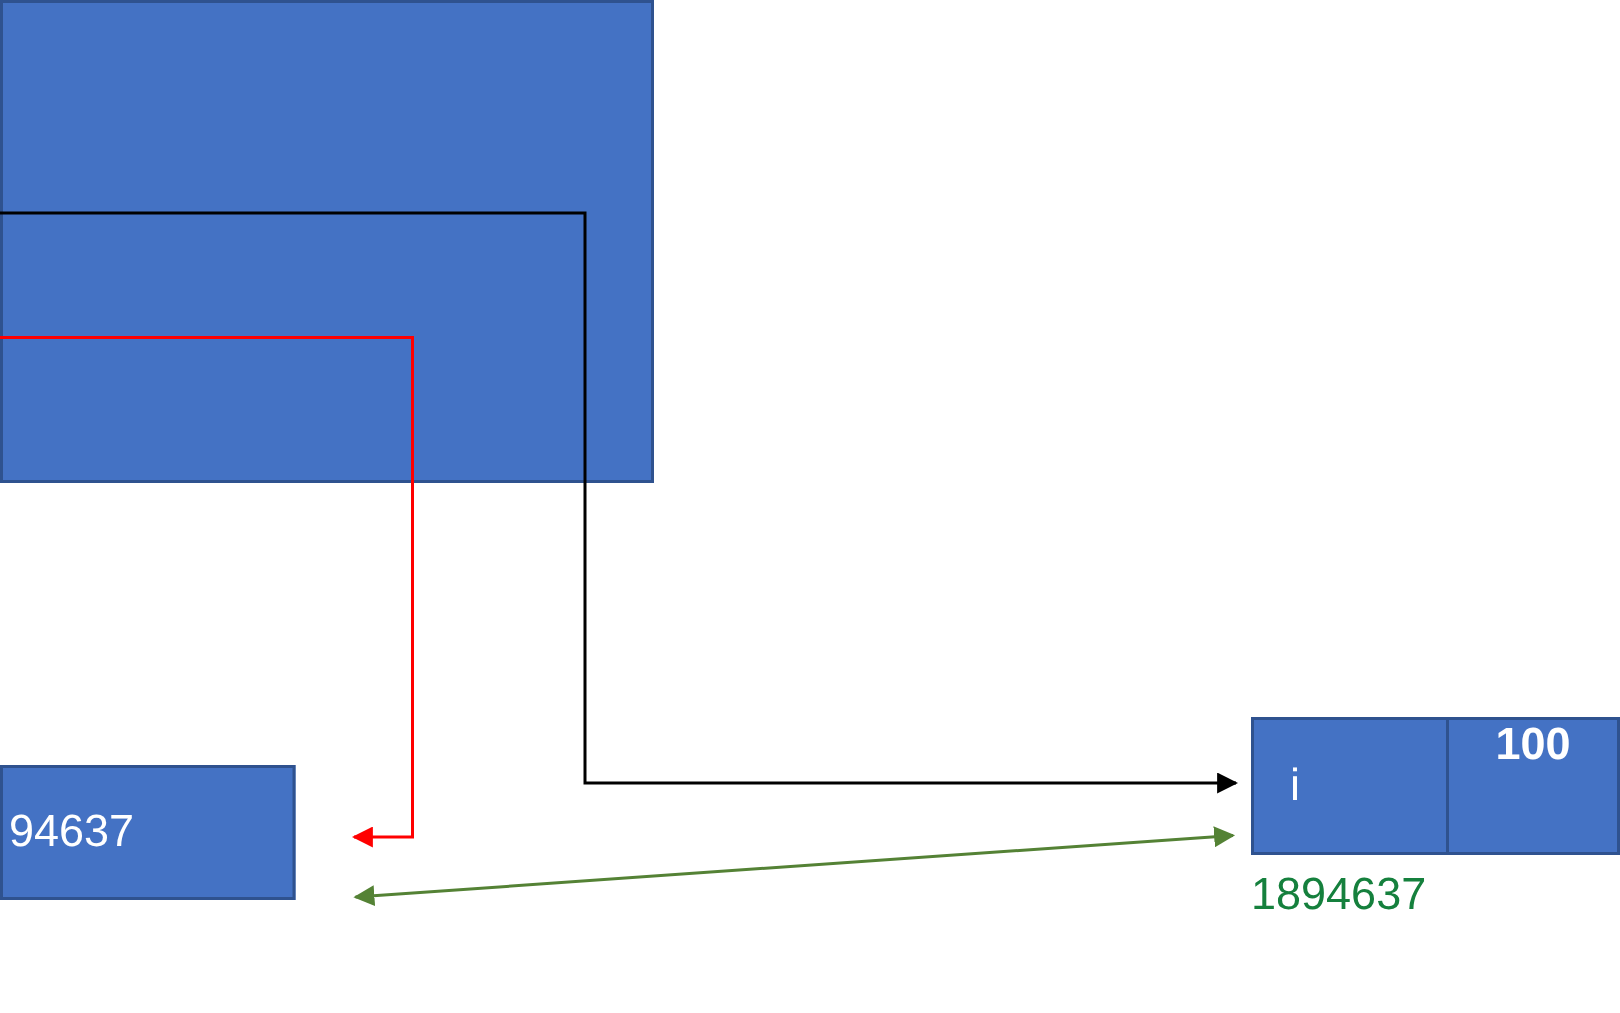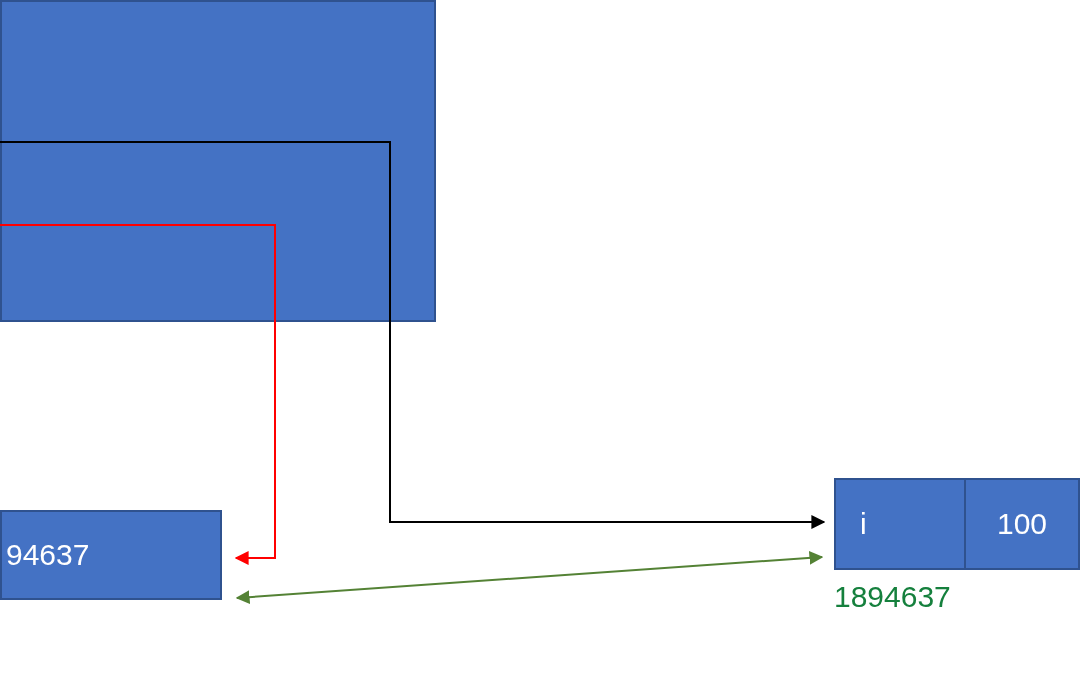--- a/index.html
+++ b/index.html
@@ -28,21 +28,21 @@
   }
   .big-box {
     left: 0;
     top: 0;
     width: 436px;
     height: 322px;
   }
   .ptr-box {
     left: 0;
     top: 510px;
-    width: 222px;
+    width: 197px;
     height: 90px;
     padding-left: 4px;
   }
   .target-box {
     left: 834px;
     top: 478px;
     width: 246px;
     height: 92px;
   }
   .target-box .label-cell {
@@ -51,22 +51,23 @@
     display: flex;
     align-items: center;
     padding-left: 24px;
     box-sizing: border-box;
     border-right: 2px solid #2f528f;
   }
   .target-box .value-cell {
     flex: 1;
     height: 100%;
     display: flex;
-    align-items: center;
+    align-items: flex-start;
     justify-content: center;
+    font-weight: bold;
   }
   .addr-label {
     position: absolute;
     font-size: 30px;
     color: #15803d;
   }
   .addr-target {
     left: 834px;
     top: 580px;
   }

